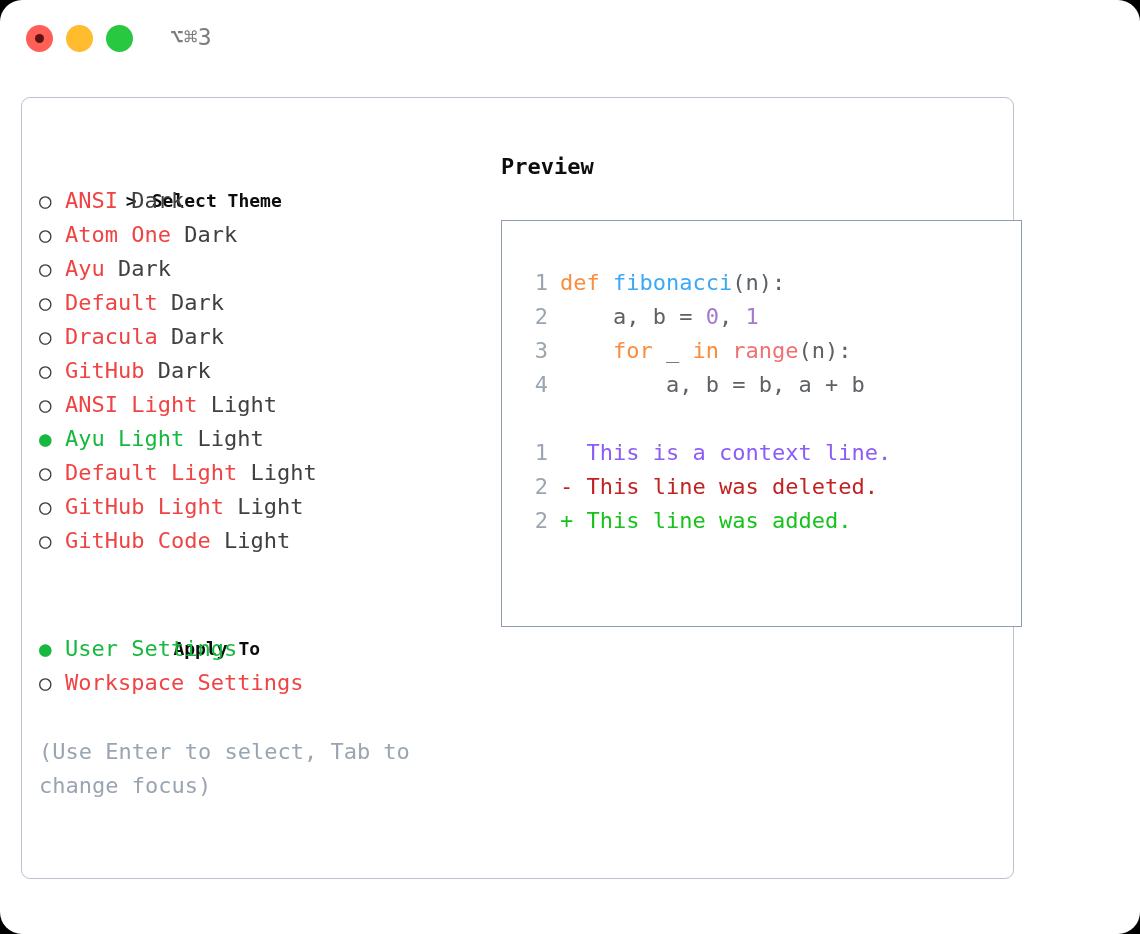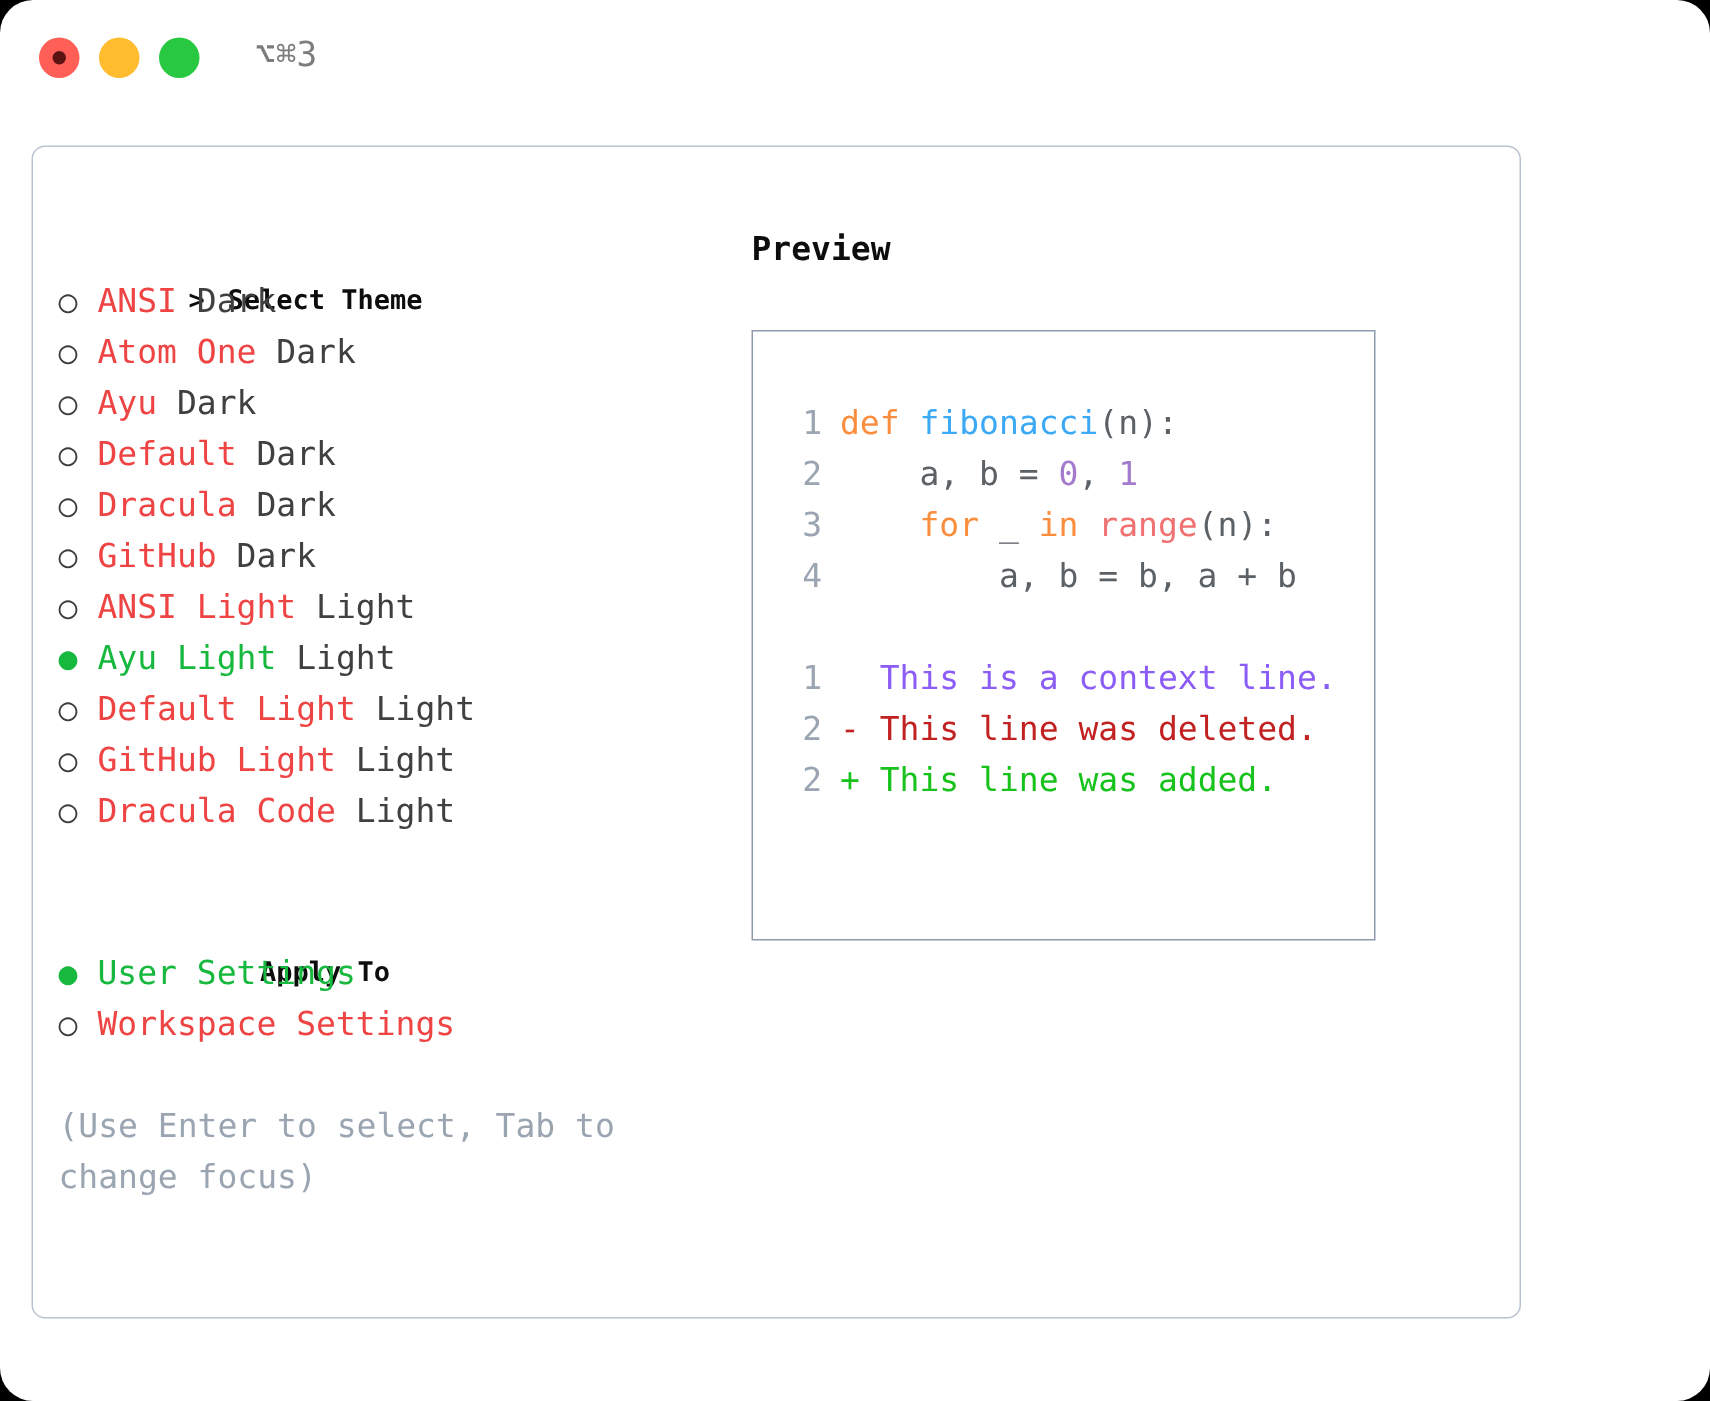--- a/index.html
+++ b/index.html
@@ -134,21 +134,21 @@
     width: 490px;
   }
   #preview-title {
     font-size: 22px;
     font-weight: bold;
     color: #0d0d0d;
     line-height: 34px;
   }
   #preview-box {
     margin-top: 36px;
-    width: 416px;
+    width: 521px;
     height: 407px;
     box-sizing: border-box;
     border: 1.5px solid #8f9cad;
     background: #ffffff;
     position: relative;
   }
   #code-area {
     position: absolute;
     left: 16px;
     top: 45px;
@@ -203,21 +203,21 @@
           <div class="row"><span class="marker">○</span><span class="label">ANSI</span><span> </span><span class="tag">Dark</span></div>
           <div class="row"><span class="marker">○</span><span class="label">Atom One</span><span> </span><span class="tag">Dark</span></div>
           <div class="row"><span class="marker">○</span><span class="label">Ayu</span><span> </span><span class="tag">Dark</span></div>
           <div class="row"><span class="marker">○</span><span class="label">Default</span><span> </span><span class="tag">Dark</span></div>
           <div class="row"><span class="marker">○</span><span class="label">Dracula</span><span> </span><span class="tag">Dark</span></div>
           <div class="row"><span class="marker">○</span><span class="label">GitHub</span><span> </span><span class="tag">Dark</span></div>
           <div class="row"><span class="marker">○</span><span class="label">ANSI Light</span><span> </span><span class="tag">Light</span></div>
           <div class="row"><span class="marker sel">●</span><span class="label sel">Ayu Light</span><span> </span><span class="tag">Light</span></div>
           <div class="row"><span class="marker">○</span><span class="label">Default Light</span><span> </span><span class="tag">Light</span></div>
           <div class="row"><span class="marker">○</span><span class="label">GitHub Light</span><span> </span><span class="tag">Light</span></div>
-          <div class="row"><span class="marker">○</span><span class="label">Dracula Code</span><span> </span><span class="tag">Light</span></div>
+          <div class="row"><span class="marker">○</span><span class="label">GitHub Code</span><span> </span><span class="tag">Light</span></div>
         </div>
 
       <div id="apply-block">
         <div class="section-head plain">
           <span class="caret">&gt;</span><span>Apply To</span>
         </div>
         <div id="apply-list">
             <div class="row"><span class="marker sel">●</span><span class="label sel">User Settings</span></div>
             <div class="row"><span class="marker">○</span><span class="label">Workspace Settings</span></div>
           </div>

